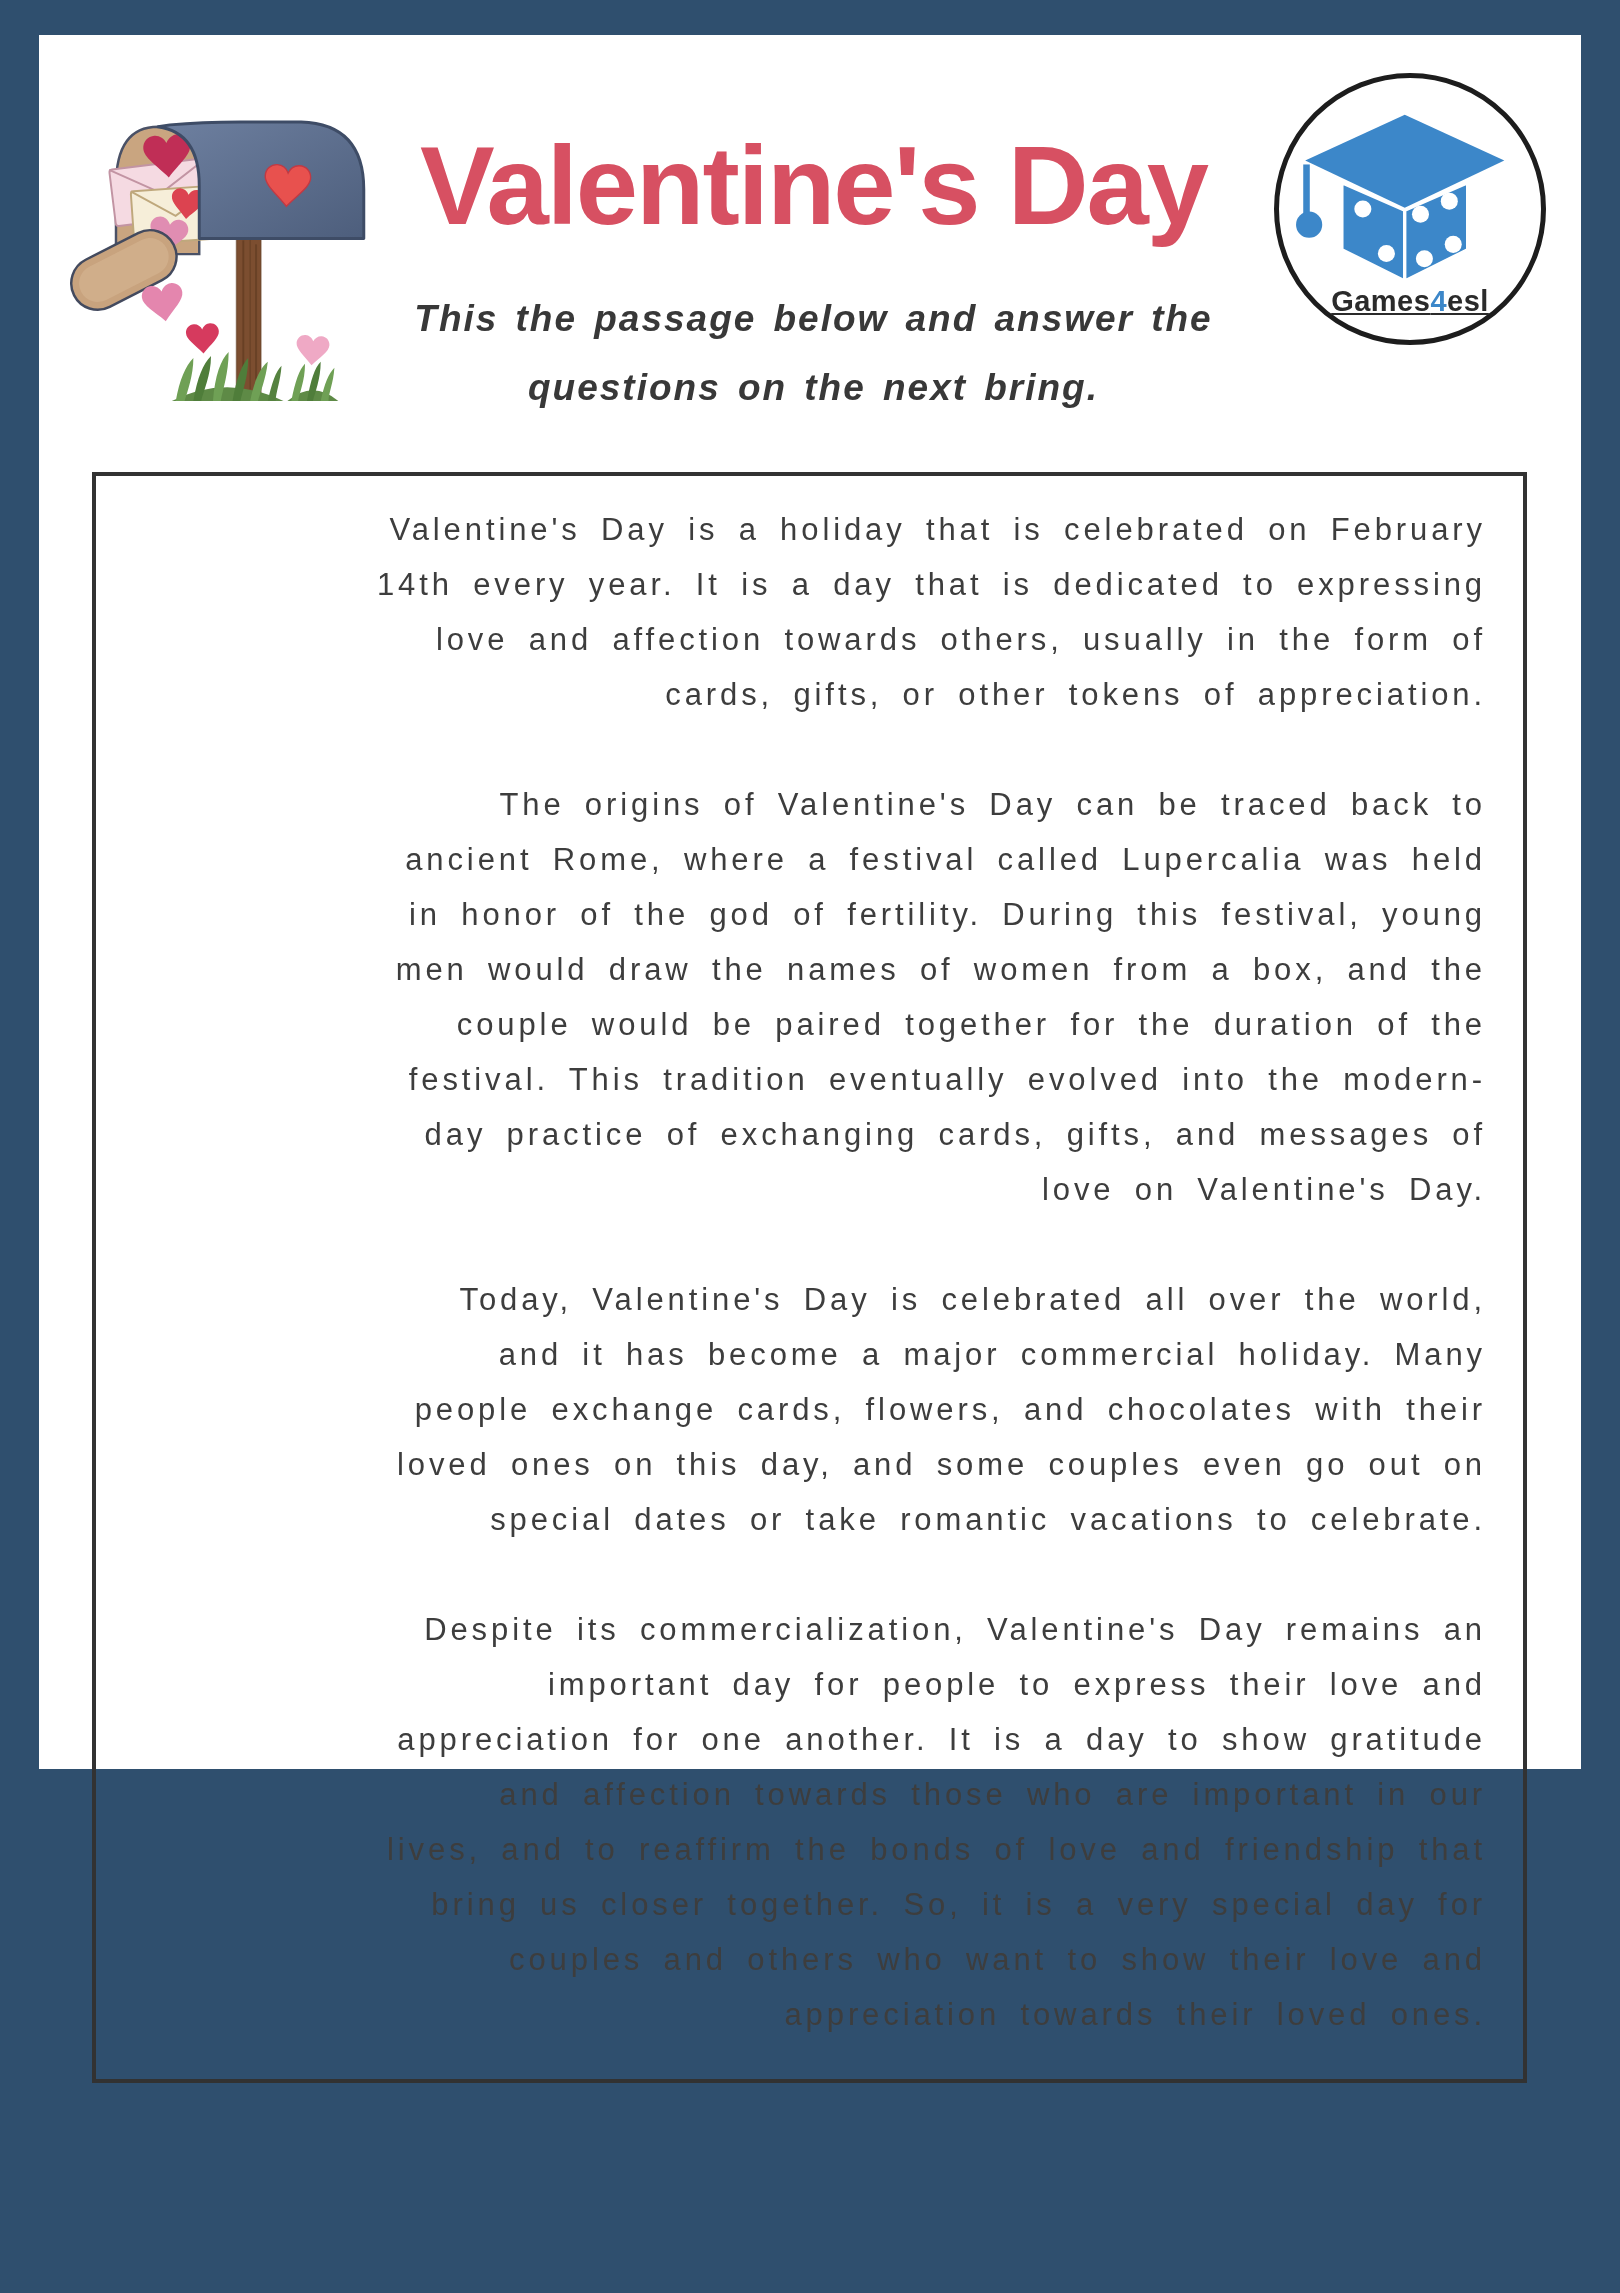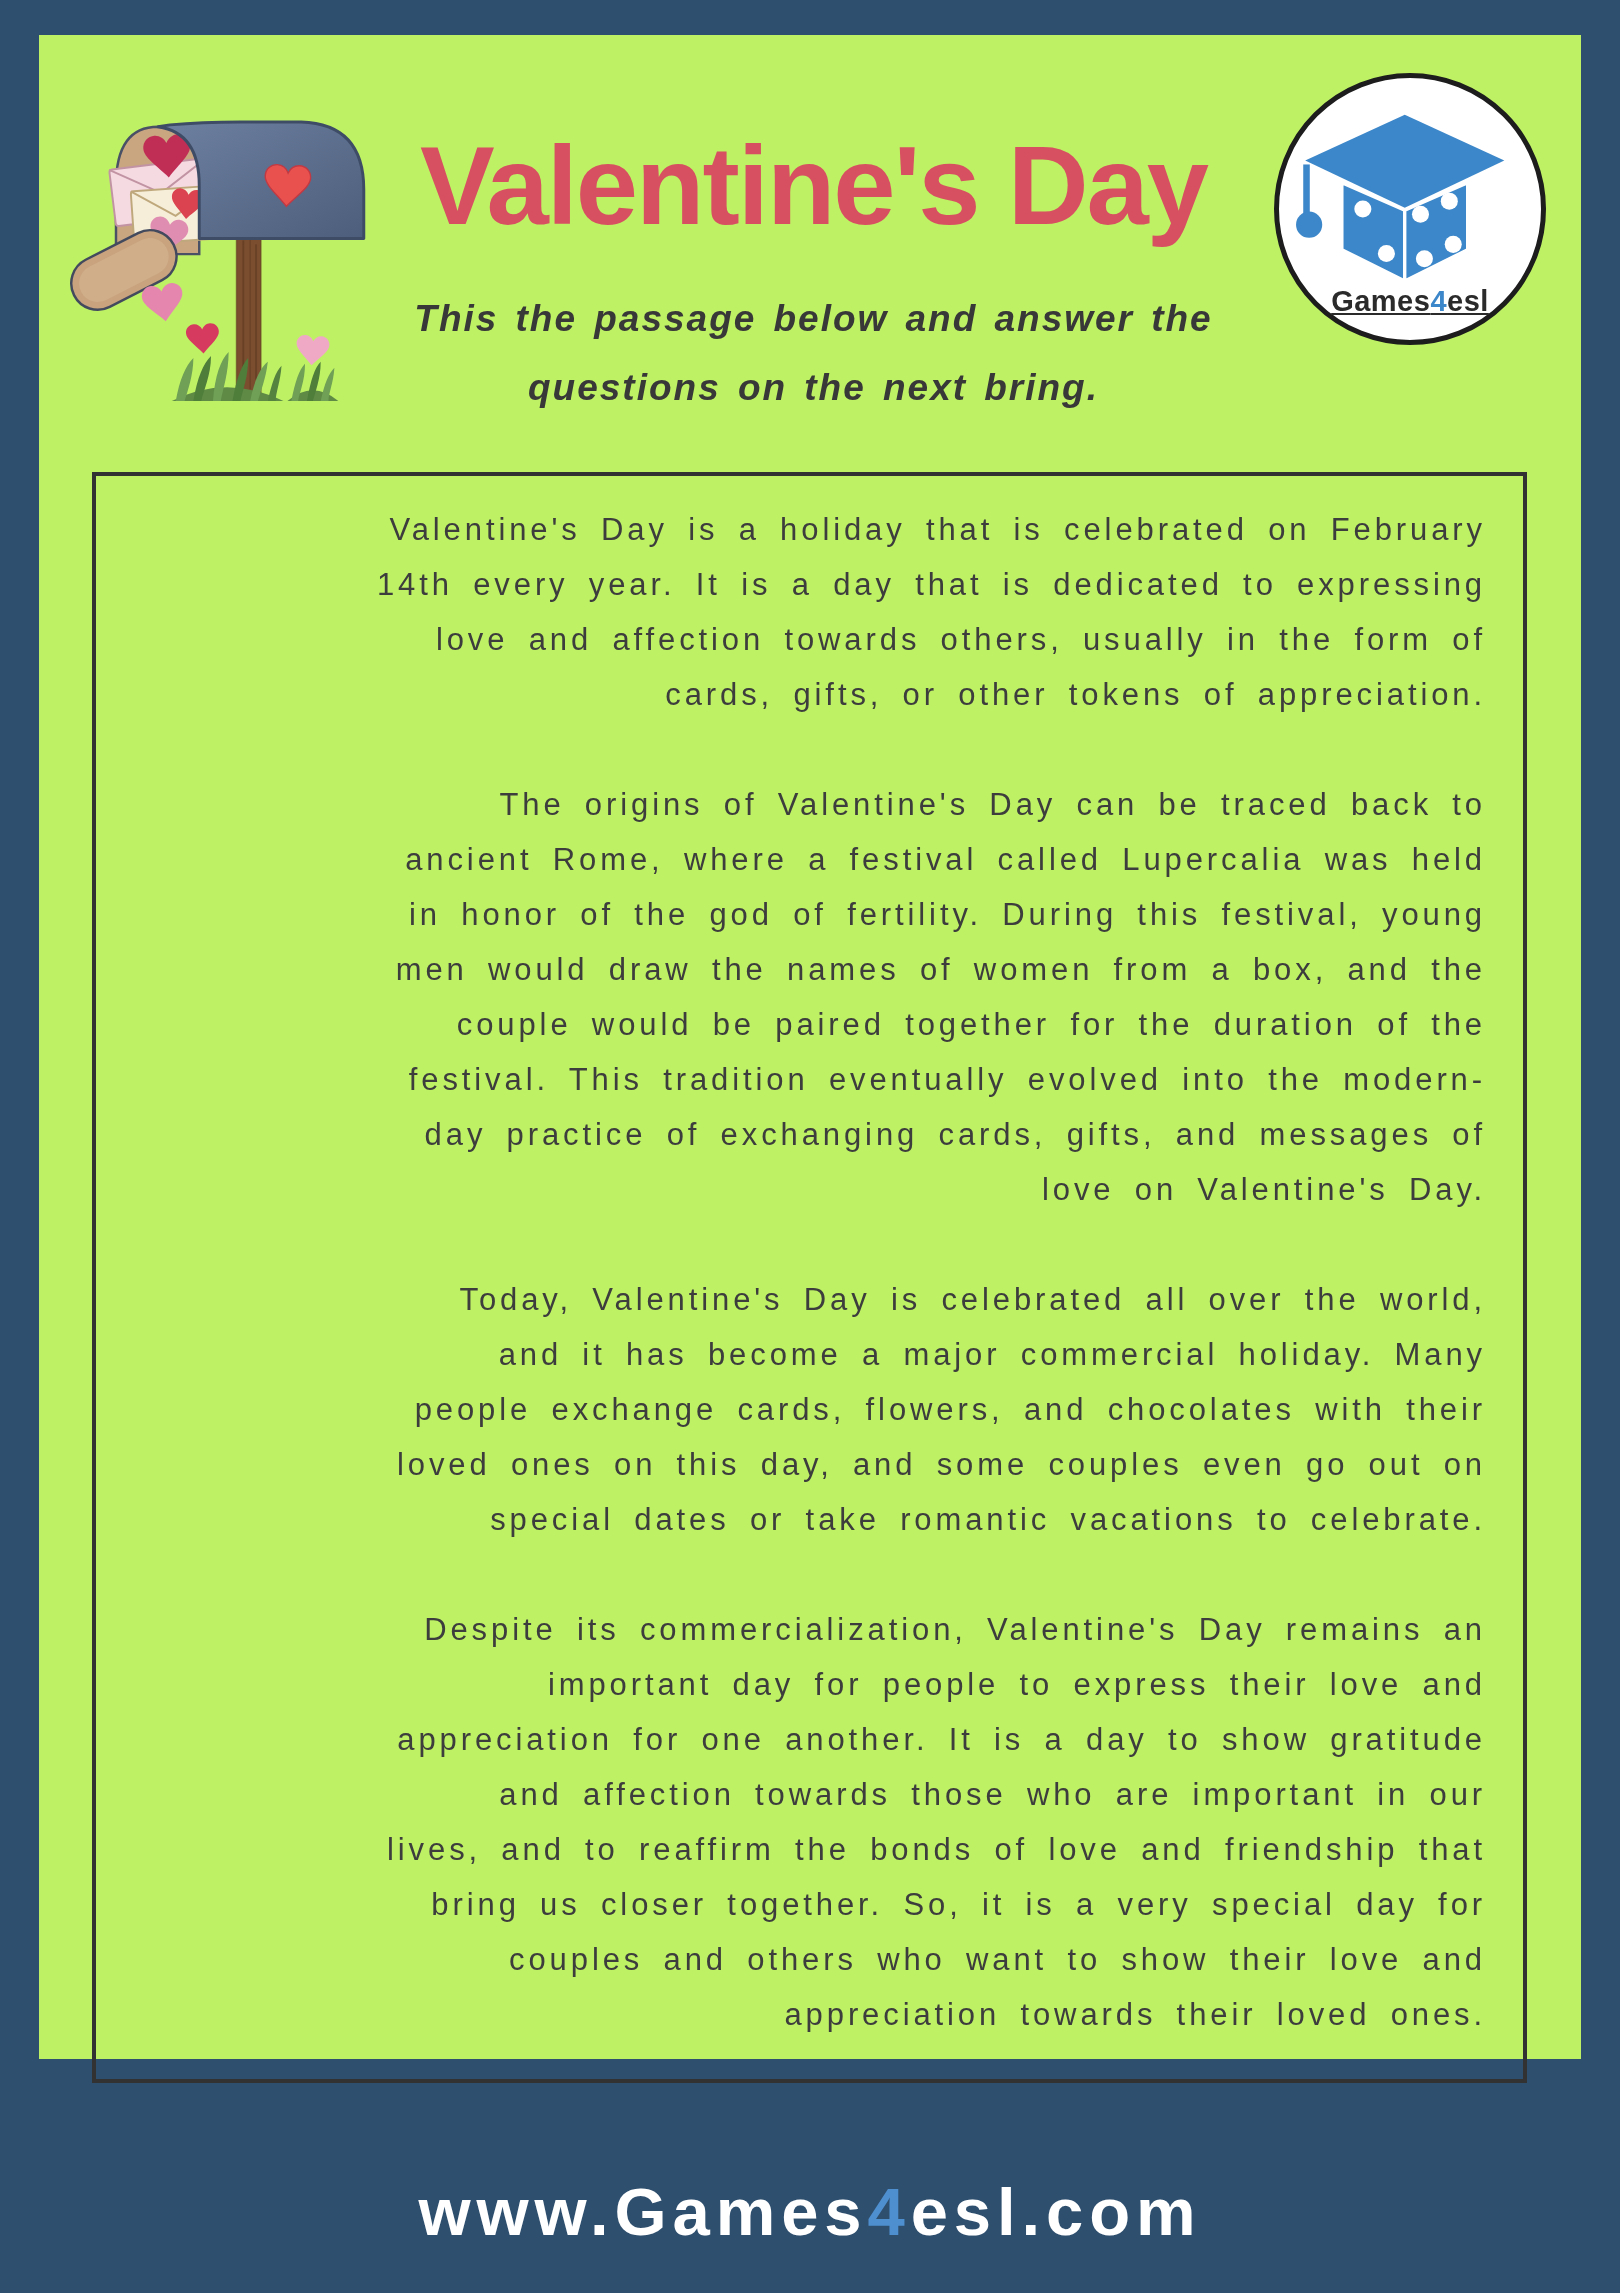--- a/index.html
+++ b/index.html
@@ -14,22 +14,22 @@
   html,body{background:#222;}
   .page{
     position:relative;
     width:1620px;height:2294px;
     background:var(--frame-blue);
     overflow:hidden;
     font-family:"Liberation Sans", sans-serif;
   }
   .content{
     position:absolute;left:39px;top:35px;
-    width:1542px;height:2024px;
-    background:#bef264;
+    width:1542px;height:1734px;
+    background:#ffffff;
     padding-left:36px;
   }
   
   .mailbox{
     position:absolute;left:14.7px;top:35px;
     width:314px;height:333px;
   }
   .title{
     position:absolute;left:343px;top:92px;width:863px;
     text-align:center;
@@ -206,17 +206,14 @@
 and affection towards those who are important in our
 lives, and to reaffirm the bonds of love and friendship that
 bring us closer together. So, it is a very special day for
 couples and others who want to show their love and
 appreciation towards their loved ones.</p>
         </div>
     </div>
 
   </div>
 
-  <div class="footer">
-    <span><span>www.Games</span><span class="hl">4</span><span>esl.com</span></span>
-  </div>
 </div>
 
 
 </body></html>

